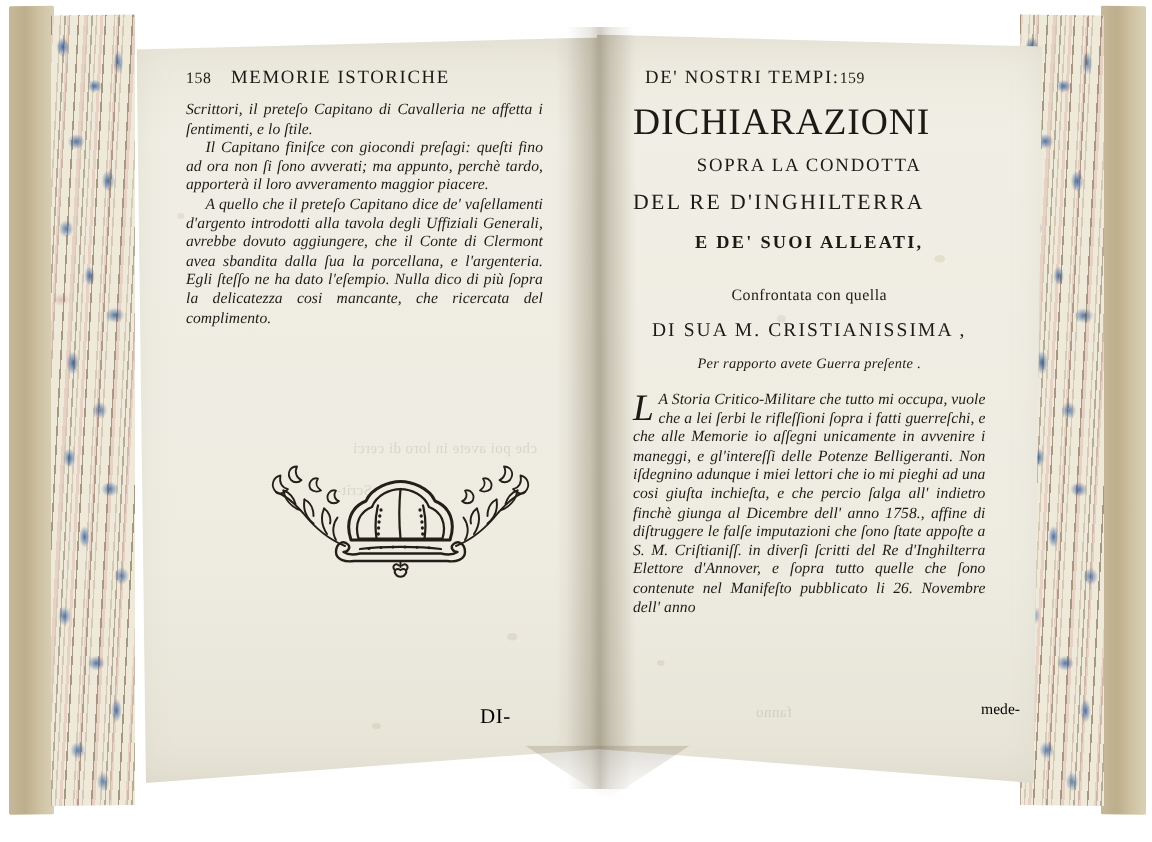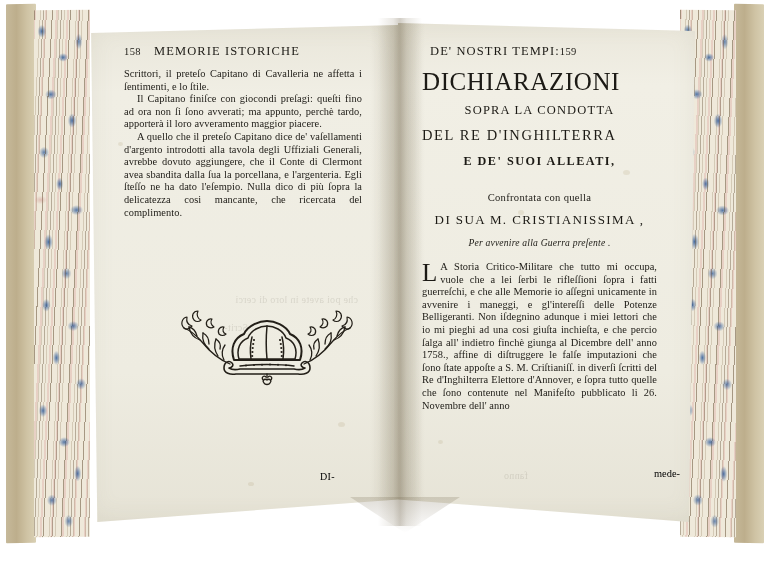--- a/index.html
+++ b/index.html
@@ -167,20 +167,21 @@
     font-size: 12.5px;
     letter-spacing: 1.1px;
   }
 
   .body {
     font-size: 10.4px;
     line-height: 12.6px;
     text-align: justify;
     text-justify: inter-word;
     letter-spacing: .05px;
+    font-style: italic;
   }
   .body p { text-indent: 13px; }
   .body p.noind { text-indent: 0; }
 
   
   .title-main {
     text-align: left;
     font-size: 25px;
     letter-spacing: .6px;
     margin: 2px 0 8px;
@@ -228,21 +229,21 @@
     float: left;
     font-size: 25px;
     line-height: 19px;
     padding: 1px 3px 0 0;
     margin-top: 1px;
   }
   .catch-left {
     position: absolute;
     left: 232px;
     top: 449px;
-    font-size: 10px;
+    font-size: 14px;
     letter-spacing: .4px;
   }
   .catch-right {
     position: absolute;
     right: 18px;
     top: 448px;
     font-size: 10.4px;
   }
 
   
@@ -409,21 +410,21 @@
         <span class="head-title">DE' NOSTRI TEMPI:</span>
         <span class="folio">159</span>
       </div>
 
       <div class="title-main">DICHIARAZIONI</div>
       <div class="title-l2">SOPRA LA CONDOTTA</div>
       <div class="title-l3">DEL RE D'INGHILTERRA</div>
       <div class="title-l4">E DE' SUOI ALLEATI,</div>
       <div class="title-l5">Confrontata con quella</div>
       <div class="title-l6">DI SUA M. CRISTIANISSIMA ,</div>
-      <div class="title-l7">Per avvenire alla Guerra preſente .</div>
+      <div class="title-l7">Per rapporto avete Guerra preſente .</div>
 
       <div class="body">
         <span class="dropcap">L</span>
         <span>A Storia Critico-Militare che tutto mi occupa, vuole che a lei ſerbi le rifleſſioni ſopra i fatti guerreſchi, e che alle Memorie io aſſegni unicamente in avvenire i maneggi, e gl'intereſſi delle Potenze Belligeranti. Non iſdegnino adunque i miei lettori che io mi pieghi ad una cosi giuſta inchieſta, e che percio ſalga all' indietro finchè giunga al Dicembre dell' anno 1758., affine di diſtruggere le falſe imputazioni che ſono ſtate appoſte a S. M. Criſtianiſſ. in diverſi ſcritti del Re d'Inghilterra Elettore d'Annover, e ſopra tutto quelle che ſono contenute nel Manifeſto pubblicato li 26. Novembre dell' anno</span>
       </div>
     </div>
 
     <div class="catch-right">mede-</div>
   </div>
 

